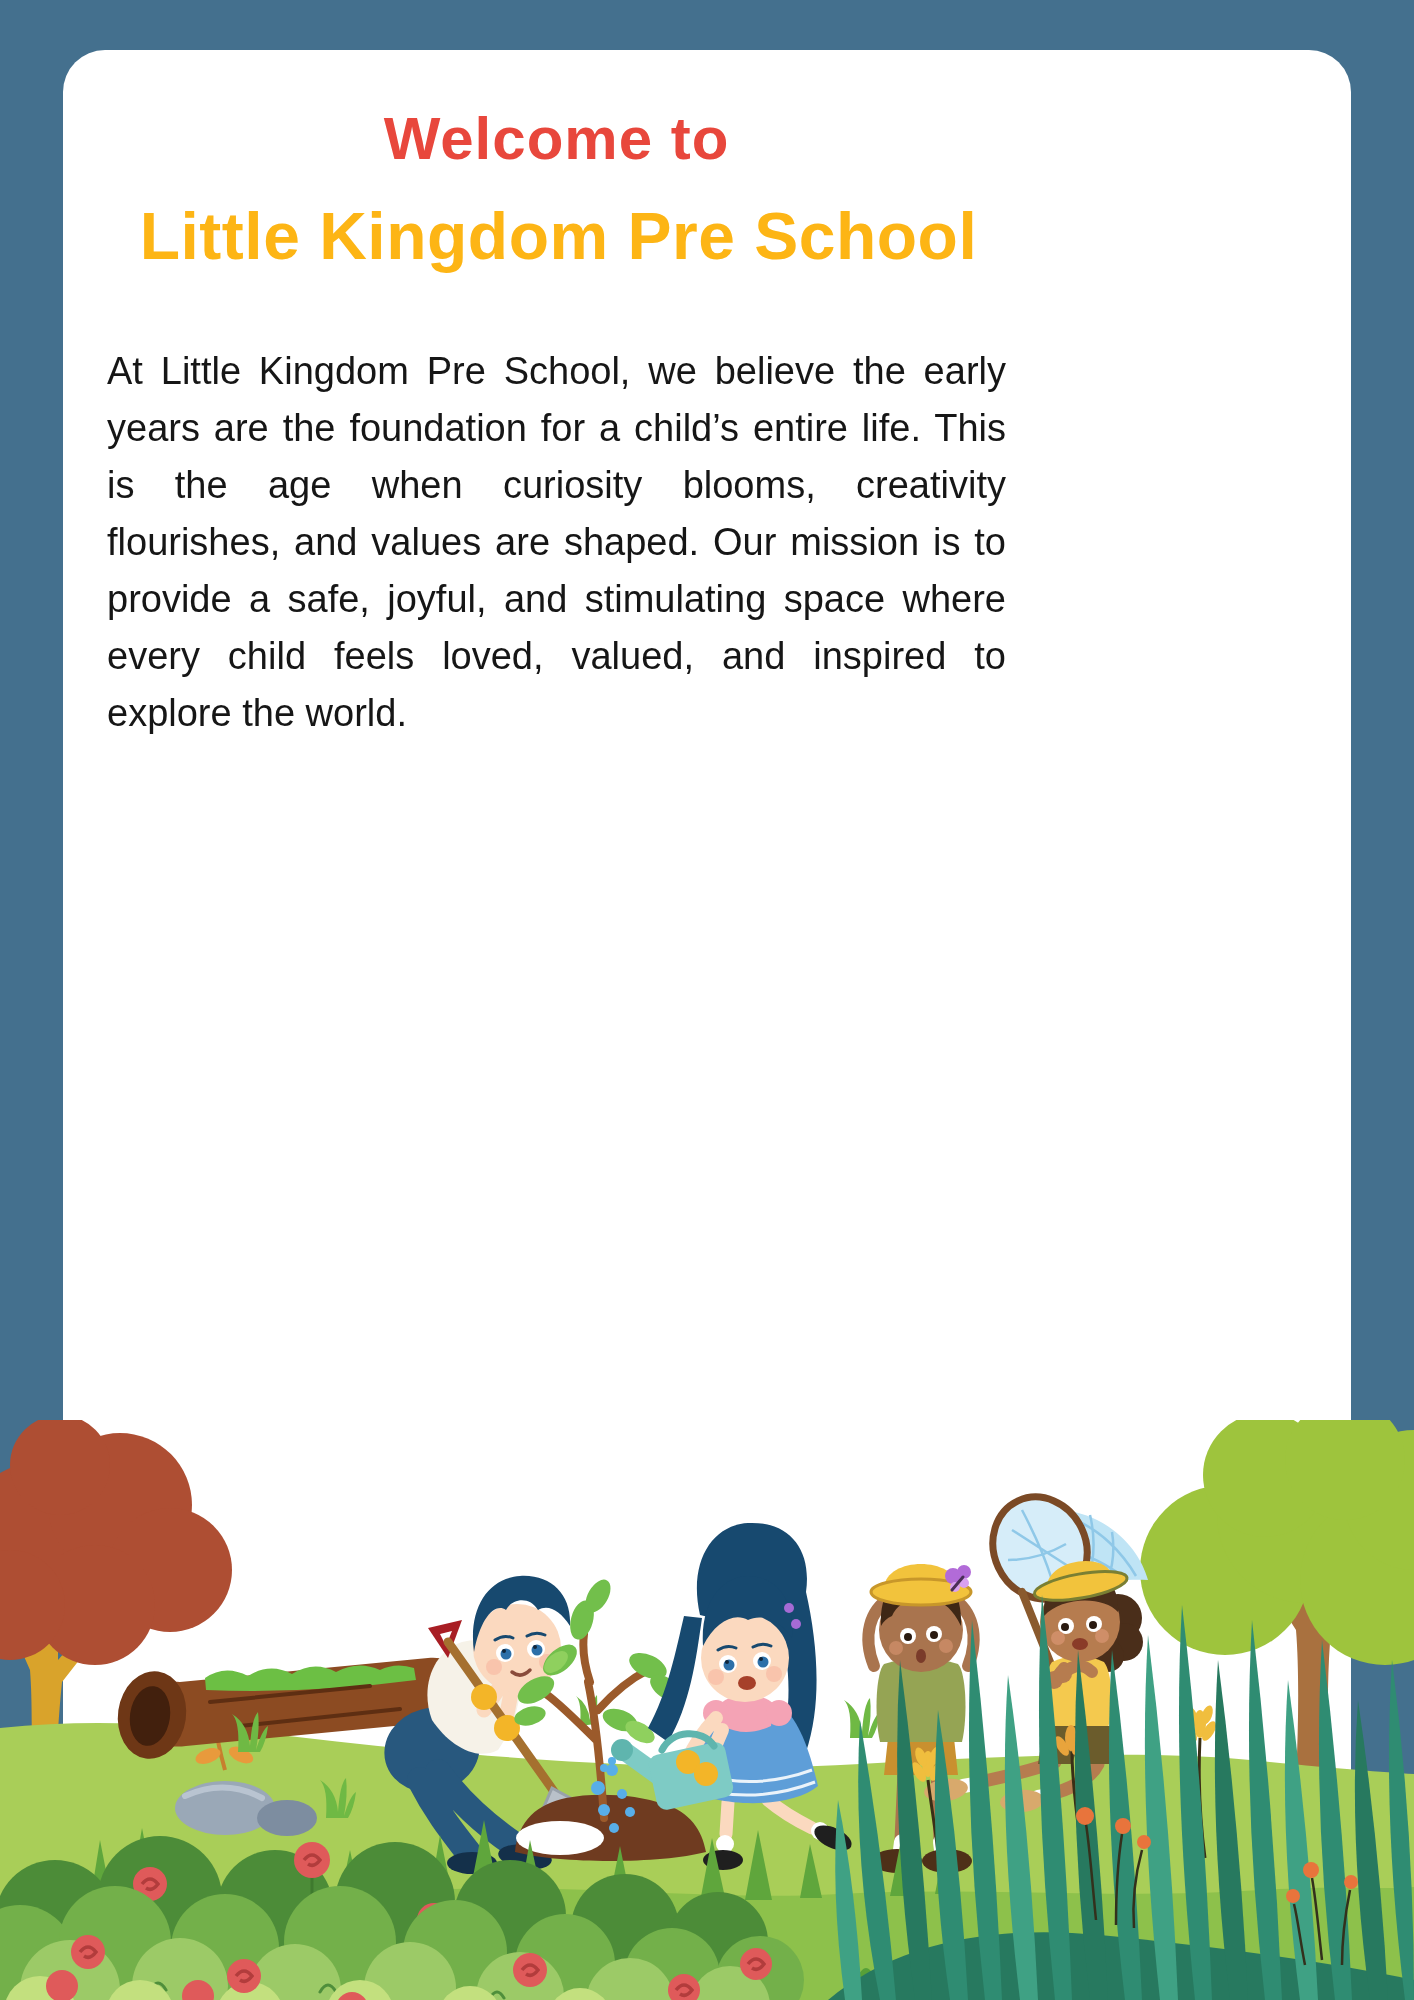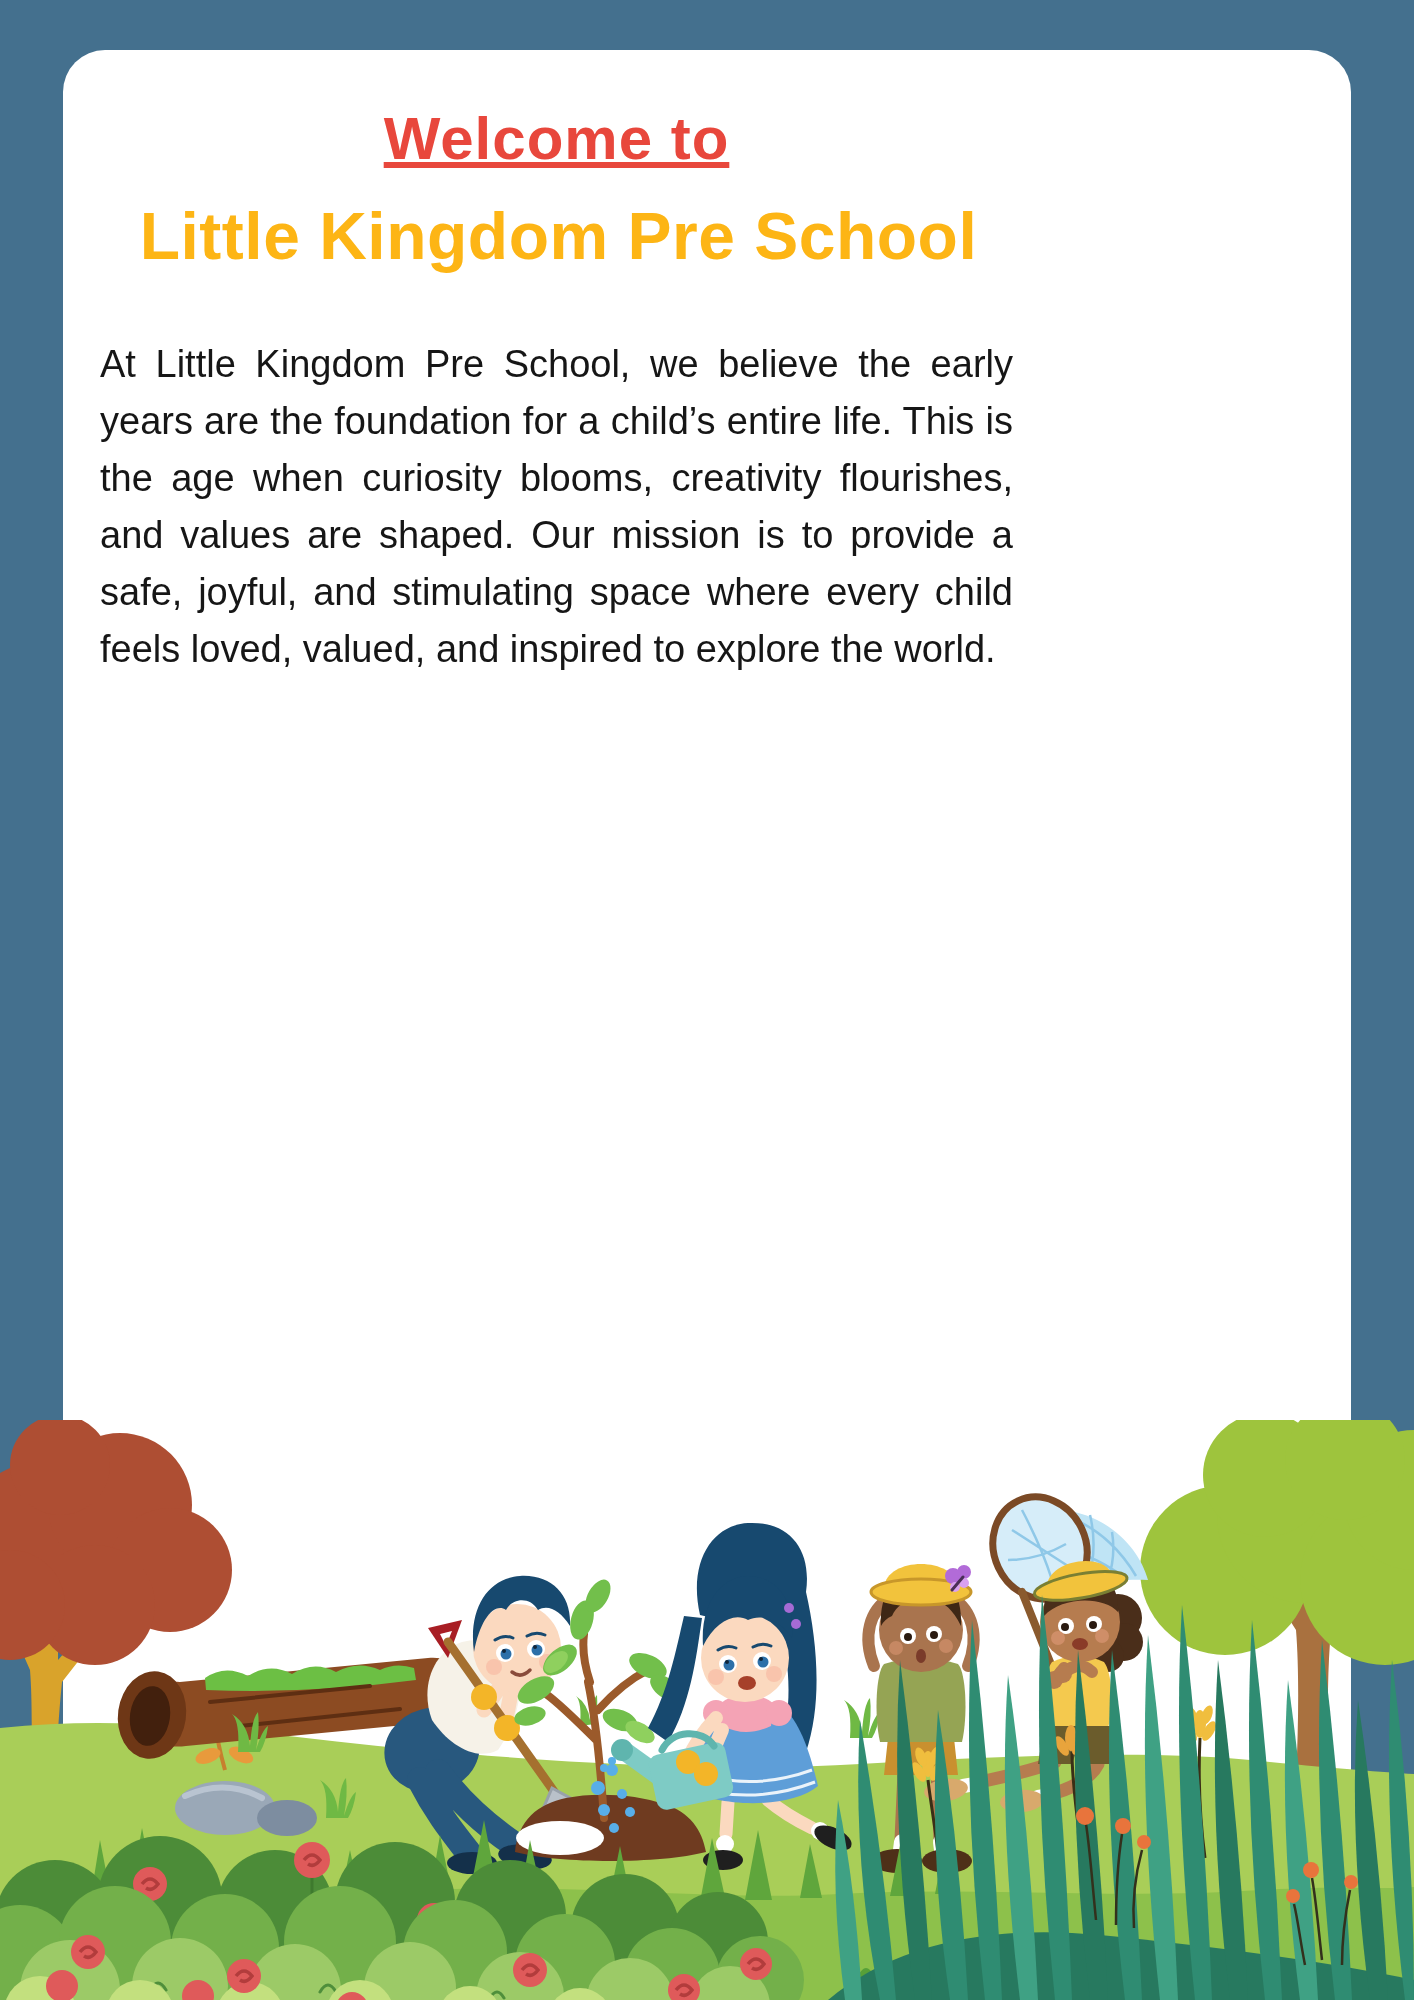--- a/index.html
+++ b/index.html
@@ -12,32 +12,32 @@
     background:var(--page-bg);
     font-family:"Liberation Sans", sans-serif;
   }
   .card{
     position:absolute;left:63px;top:50px;width:1288px;height:1905px;
     background:var(--card-bg);border-radius:42px;
   }
   .content{position:absolute;left:100px;top:0;width:913px;}
   .title1{
     position:absolute;left:0;top:104px;width:100%;margin:0;text-align:center;
-    font-size:60px;font-weight:700;letter-spacing:1px;color:var(--title1);text-decoration:underline;
+    font-size:60px;font-weight:700;letter-spacing:1px;color:var(--title1);
   }
   .title2{
     position:absolute;left:0;top:196px;width:100%;margin:2px;text-align:center;
     font-size:66px;font-weight:700;letter-spacing:0.5px;color:var(--title2);
   }
   .paragraphs{
     position:absolute;left:0;top:336px;width:913px;
     font-size:38px;line-height:57px;color:var(--text);
     text-align:justify;
   }
-  .paragraphs p{margin:0;}
+  .paragraphs p{margin:7px;}
   .scene{position:absolute;left:0;bottom:0;width:1414px;height:580px;display:block;}
 </style>
 </head>
 <body>
 
 <div class="card"></div>
 
 <div class="content">
   <h1 class="title1">Welcome to</h1>
   <h2 class="title2">Little Kingdom Pre School</h2>

